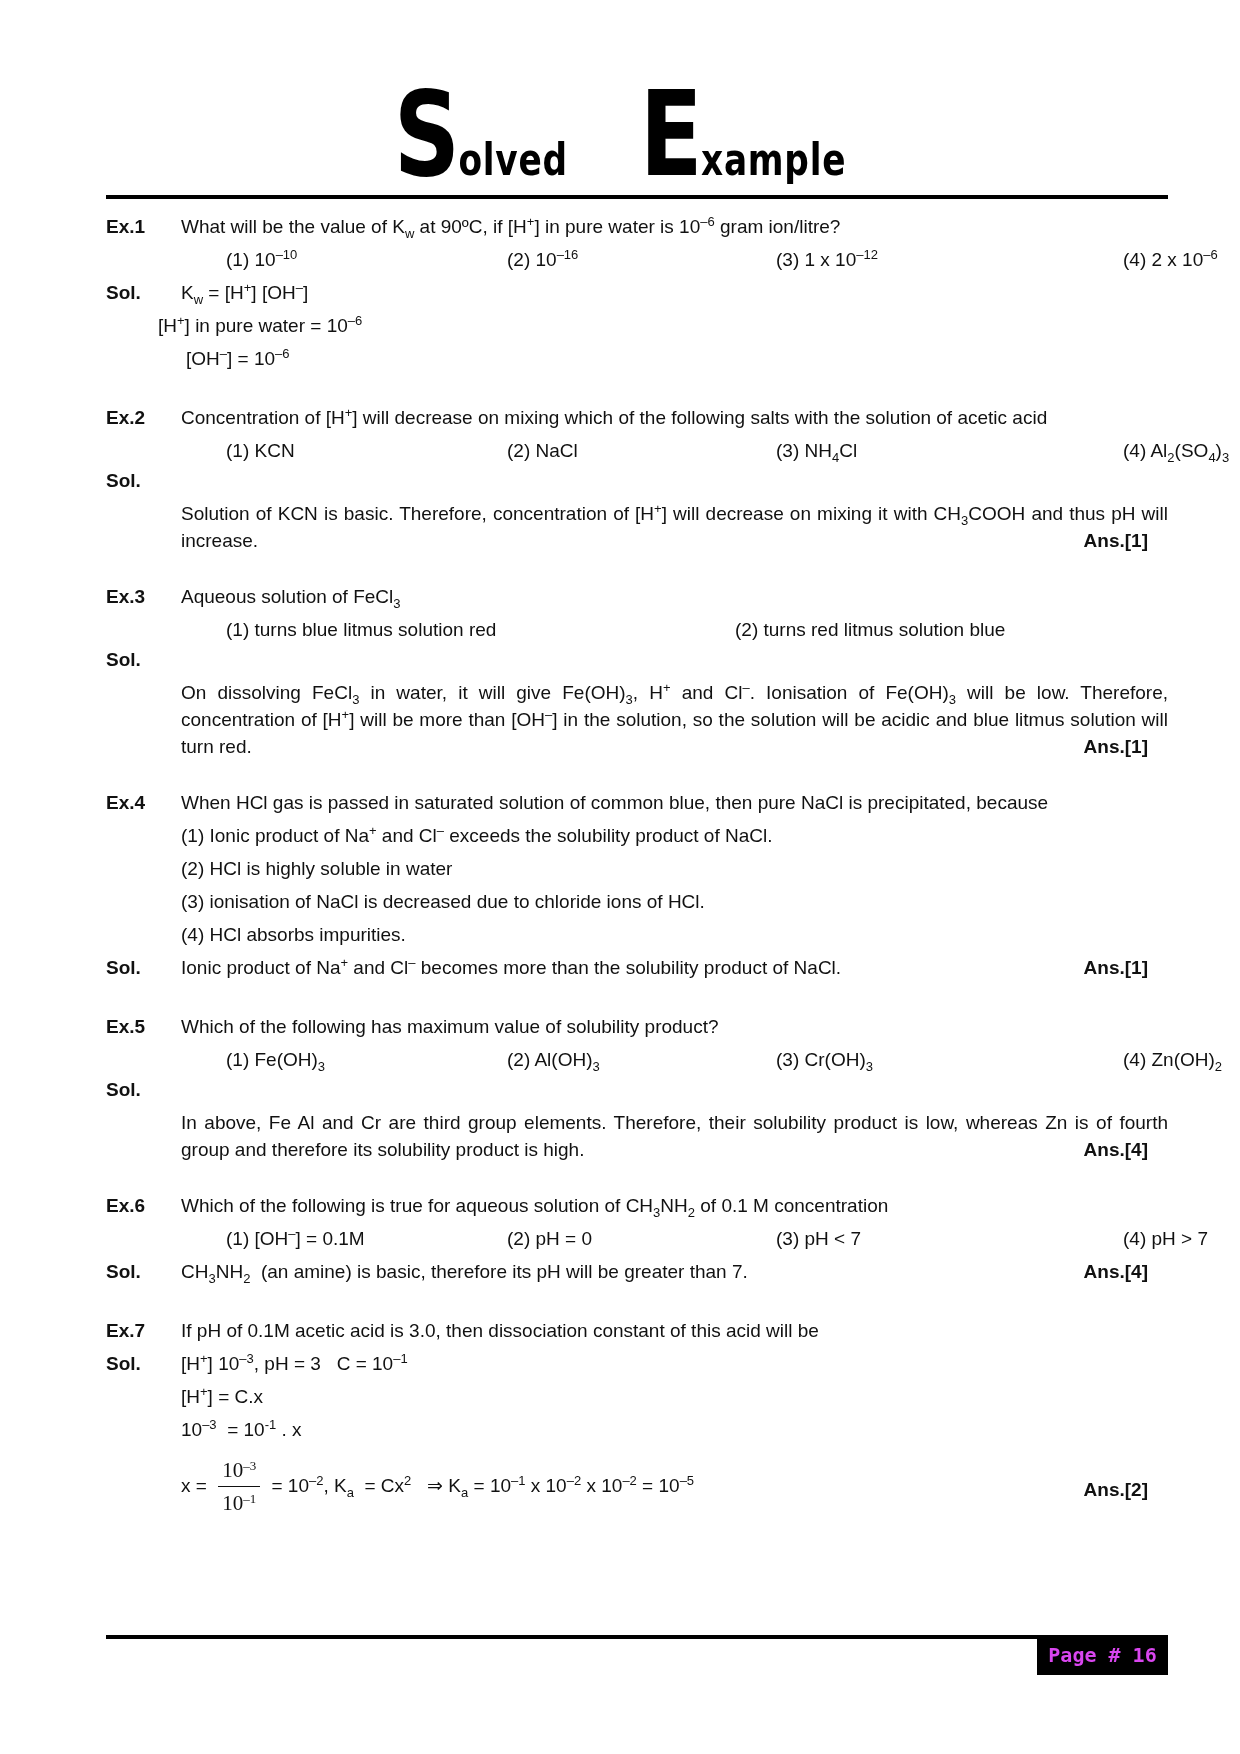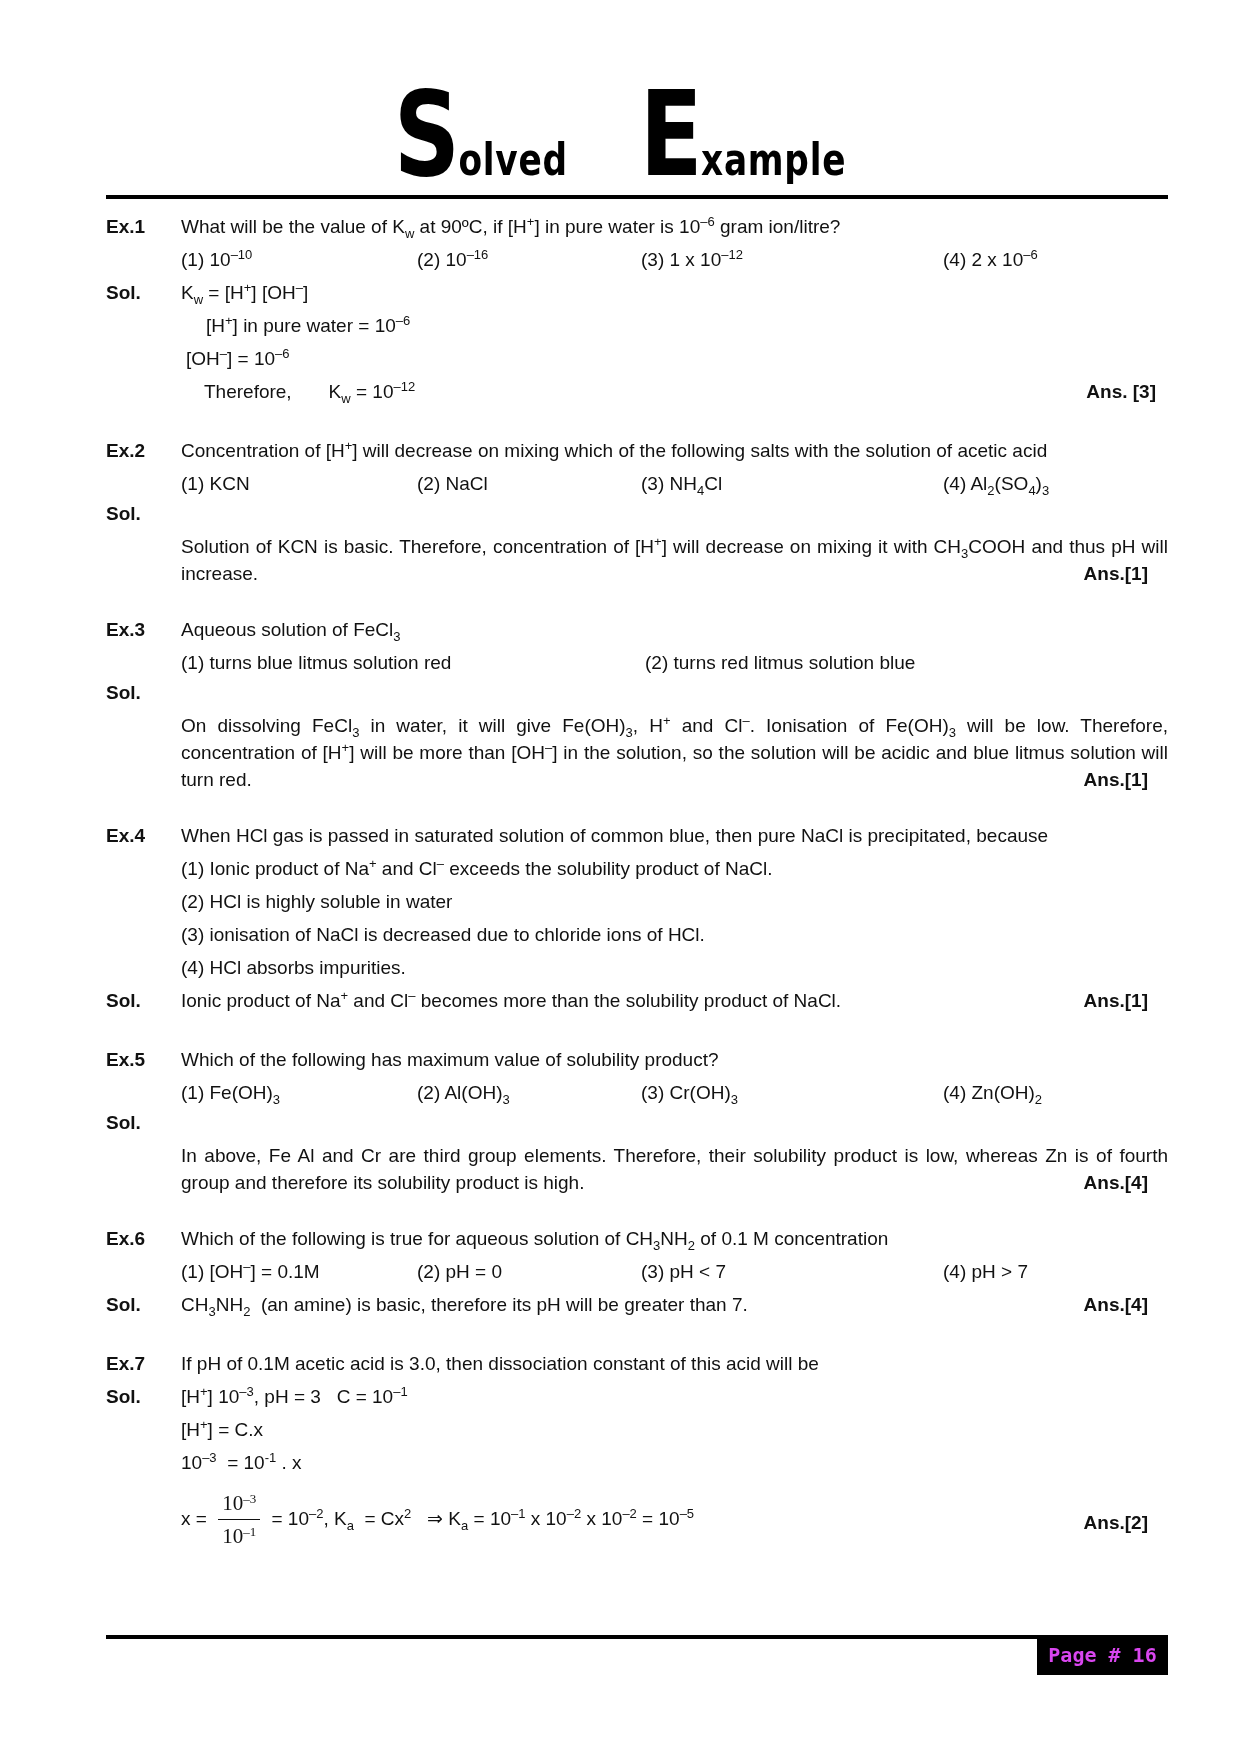--- a/index.html
+++ b/index.html
@@ -15,21 +15,21 @@
   .rule-bot { position:absolute; top:1635px; left:106px; width:1062px; height:4px; background:#000; }
   .pageno { position:absolute; top:1635px; left:1037px; width:131px; height:40px;
             background:#000; color:#d946ef; font-family:"DejaVu Sans Mono", monospace;
             font-weight:bold; font-size:20px; line-height:40px; text-align:center; }
 
   .content { position:absolute; top:210px; left:106px; width:1062px; font-size:19px; }
   .row { position:relative; min-height:33px; line-height:33px; }
   .lbl { position:absolute; left:0; top:0; font-weight:bold; width:70px; }
   .txt { margin-left:75px; }
   .opts { margin-left:75px; display:flex; }
-  .opts .o { flex:none; }
+  .opts .o { flex:none;margin-left:45px; }
   .o4 .o:nth-child(1){ width:236px; } .o4 .o:nth-child(2){ width:224px; }
   .o4 .o:nth-child(3){ width:302px; } .o4 .o:nth-child(4){ width:200px; }
   .o2 .o { width:464px; }
   .ans { position:absolute; right:20px; bottom:0; font-weight:bold; }
   .para { margin-left:75px; line-height:27px; text-align:justify; padding-right:0;margin-top:30px; }
   .gapx { height:26px; }
   sup { font-size:13px; vertical-align:7px; line-height:0; }
   sub { font-size:13px; vertical-align:-5px; line-height:0; }
   .ind1 { margin-left:92px; }
   .frac { display:inline-block; vertical-align:middle; text-align:center;
@@ -59,28 +59,24 @@
       <span class="o">(2) 10<sup>–16</sup></span>
       <span class="o">(3) 1 x 10<sup>–12</sup></span>
       <span class="o">(4) 2 x 10<sup>–6</sup></span>
     </div>
       </div>
     <div class="row">
         <span class="lbl">Sol.</span>
         <div class="txt">K<sub>w</sub> = [H<sup>+</sup>] [OH<sup>–</sup>]</div>
       </div>
     <div class="row">
-        <div class="txt ind1" style="margin-left:100px">[H<sup>+</sup>] in pure water = 10<sup>–6</sup></div>
+        <div class="txt ind1" style="margin-left:52px">[H<sup>+</sup>] in pure water = 10<sup>–6</sup></div>
       </div>
     <div class="row">
         <div class="txt" style="margin-left:80px">[OH<sup>–</sup>] = 10<sup>–6</sup></div>
-      </div>
-    <div class="row">
-        <div class="txt" style="margin-left:98px">Therefore, &nbsp;&nbsp;&nbsp;&nbsp;&nbsp; K<sub>w</sub> = 10<sup>–12</sup></div>
-        <span class="ans" style="right:12px">Ans. [3]</span>
       </div>
   </div>
   <div class="gapx"></div>
 
   <div>
     <div class="row">
         <span class="lbl">Ex.2</span>
         <div class="txt">Concentration of [H<sup>+</sup>] will decrease on mixing which of the following salts with the solution of acetic acid</div>
       </div>
     <div class="row">

